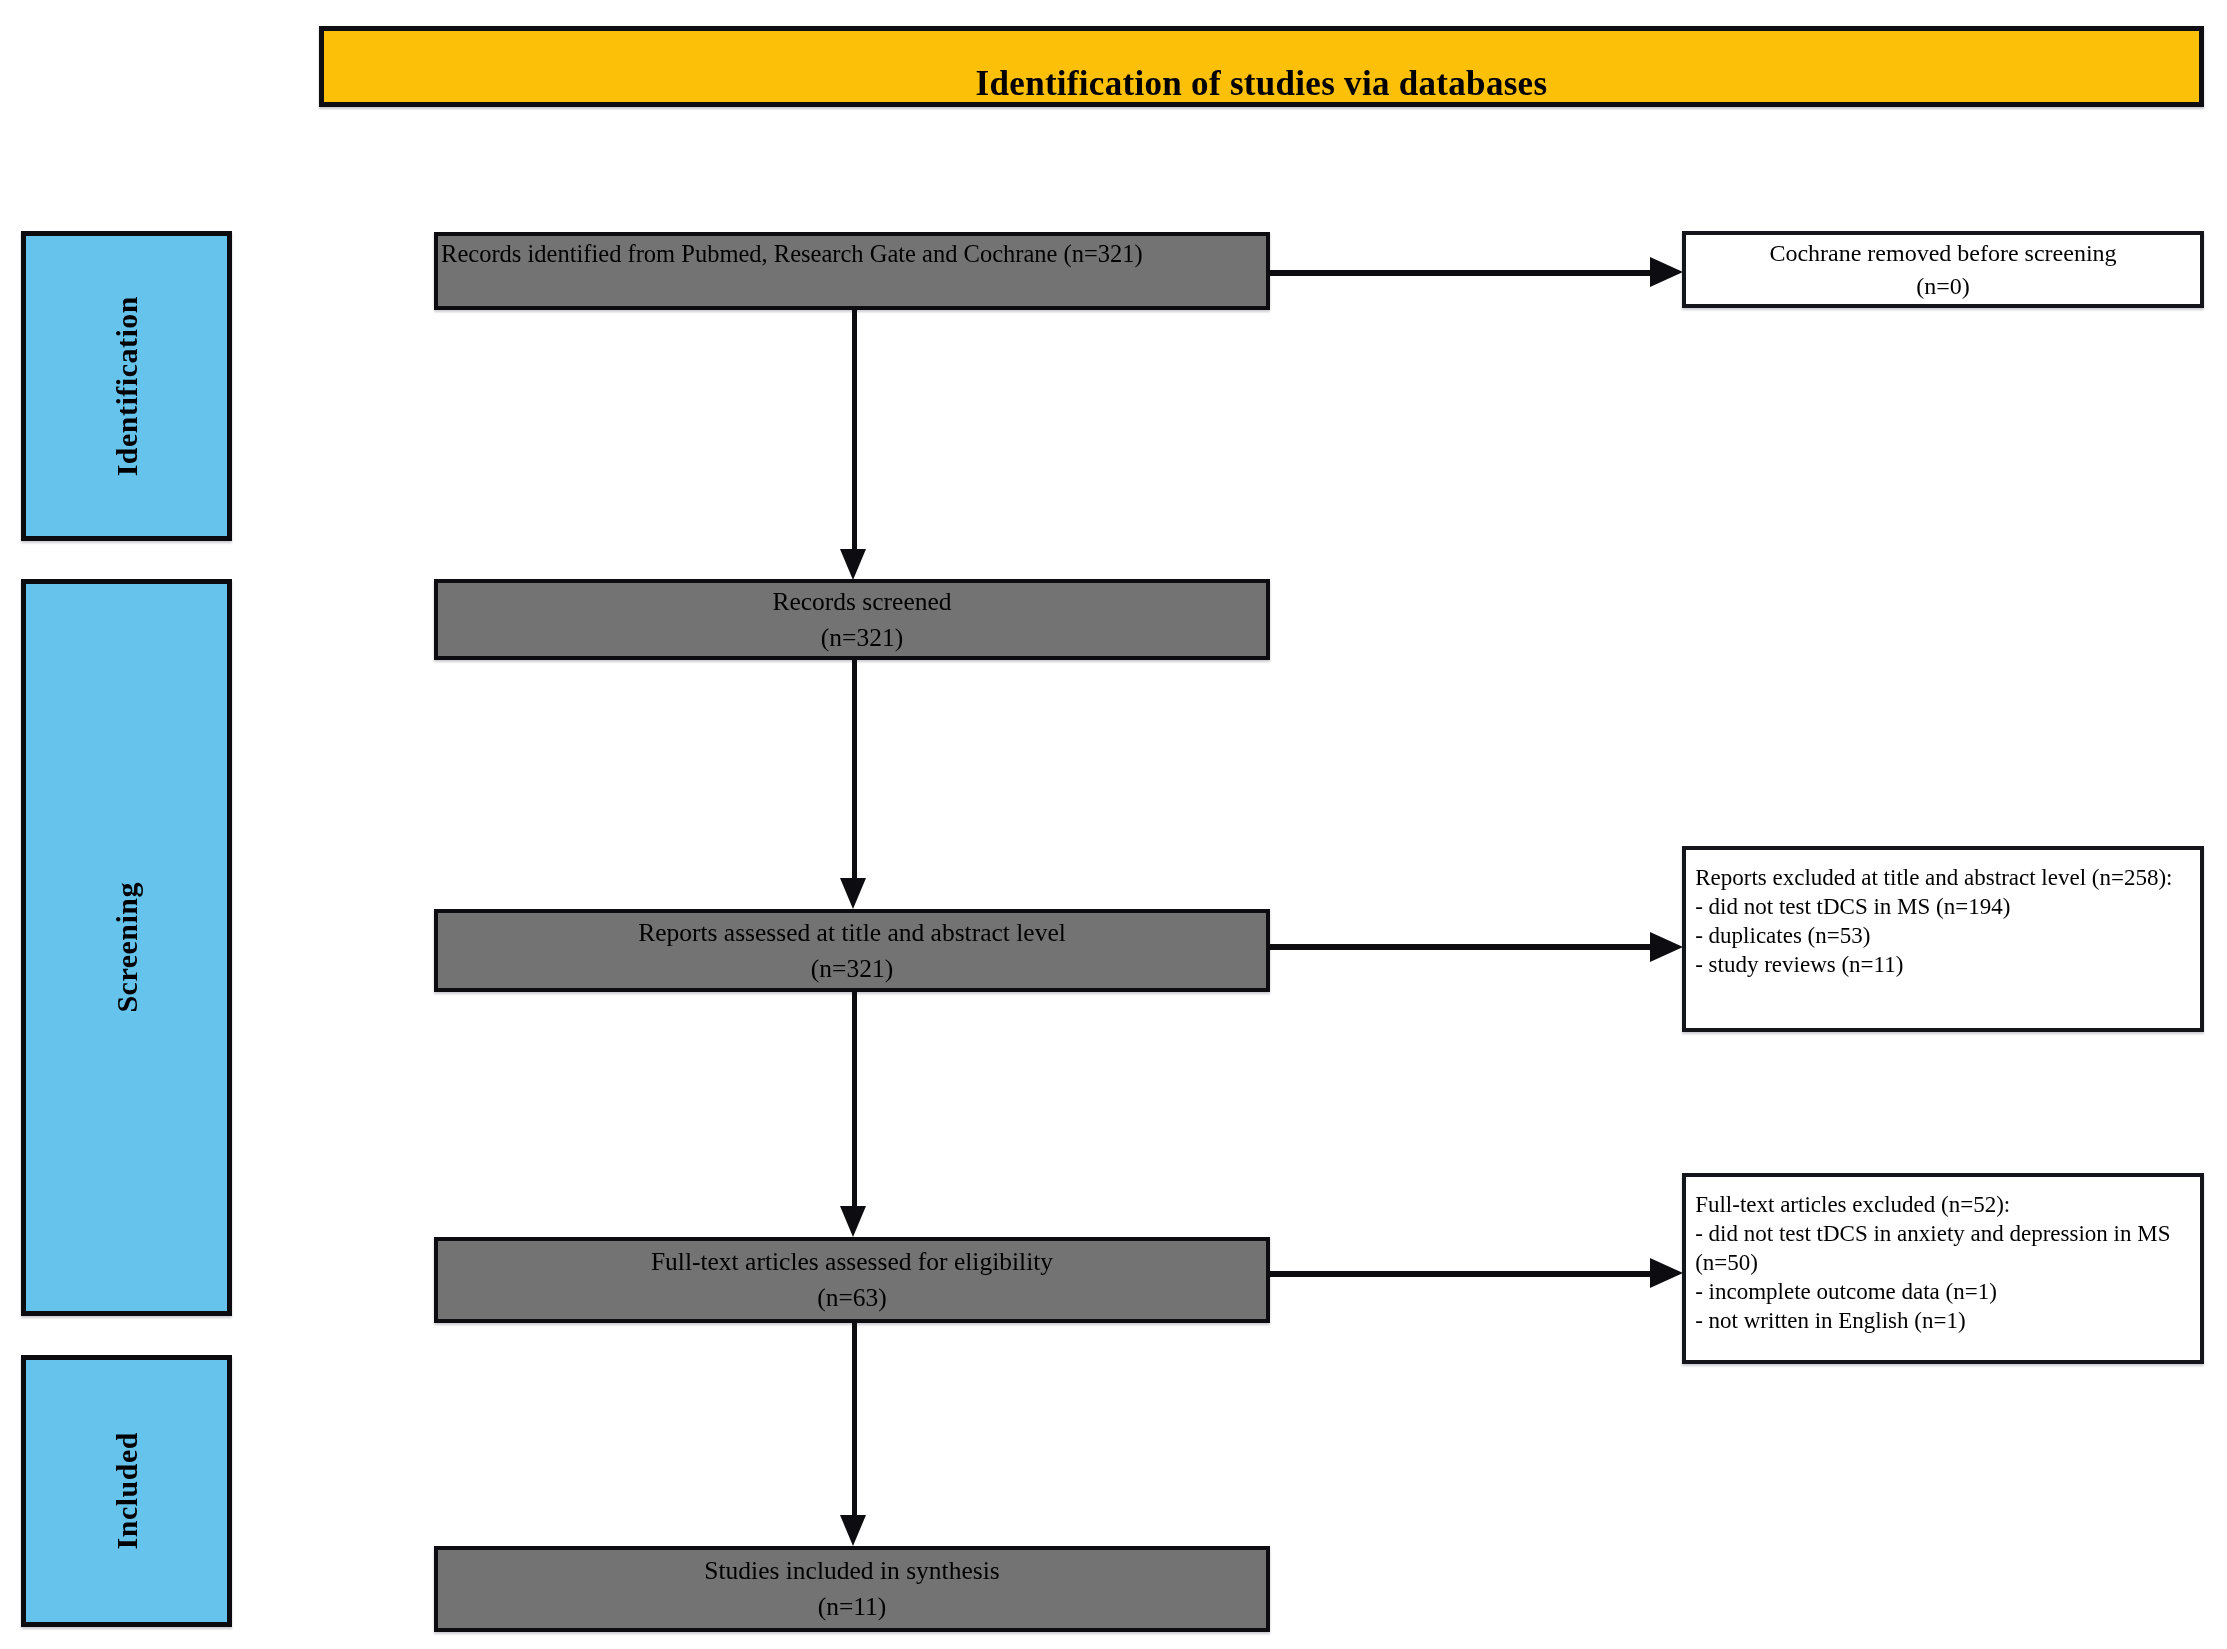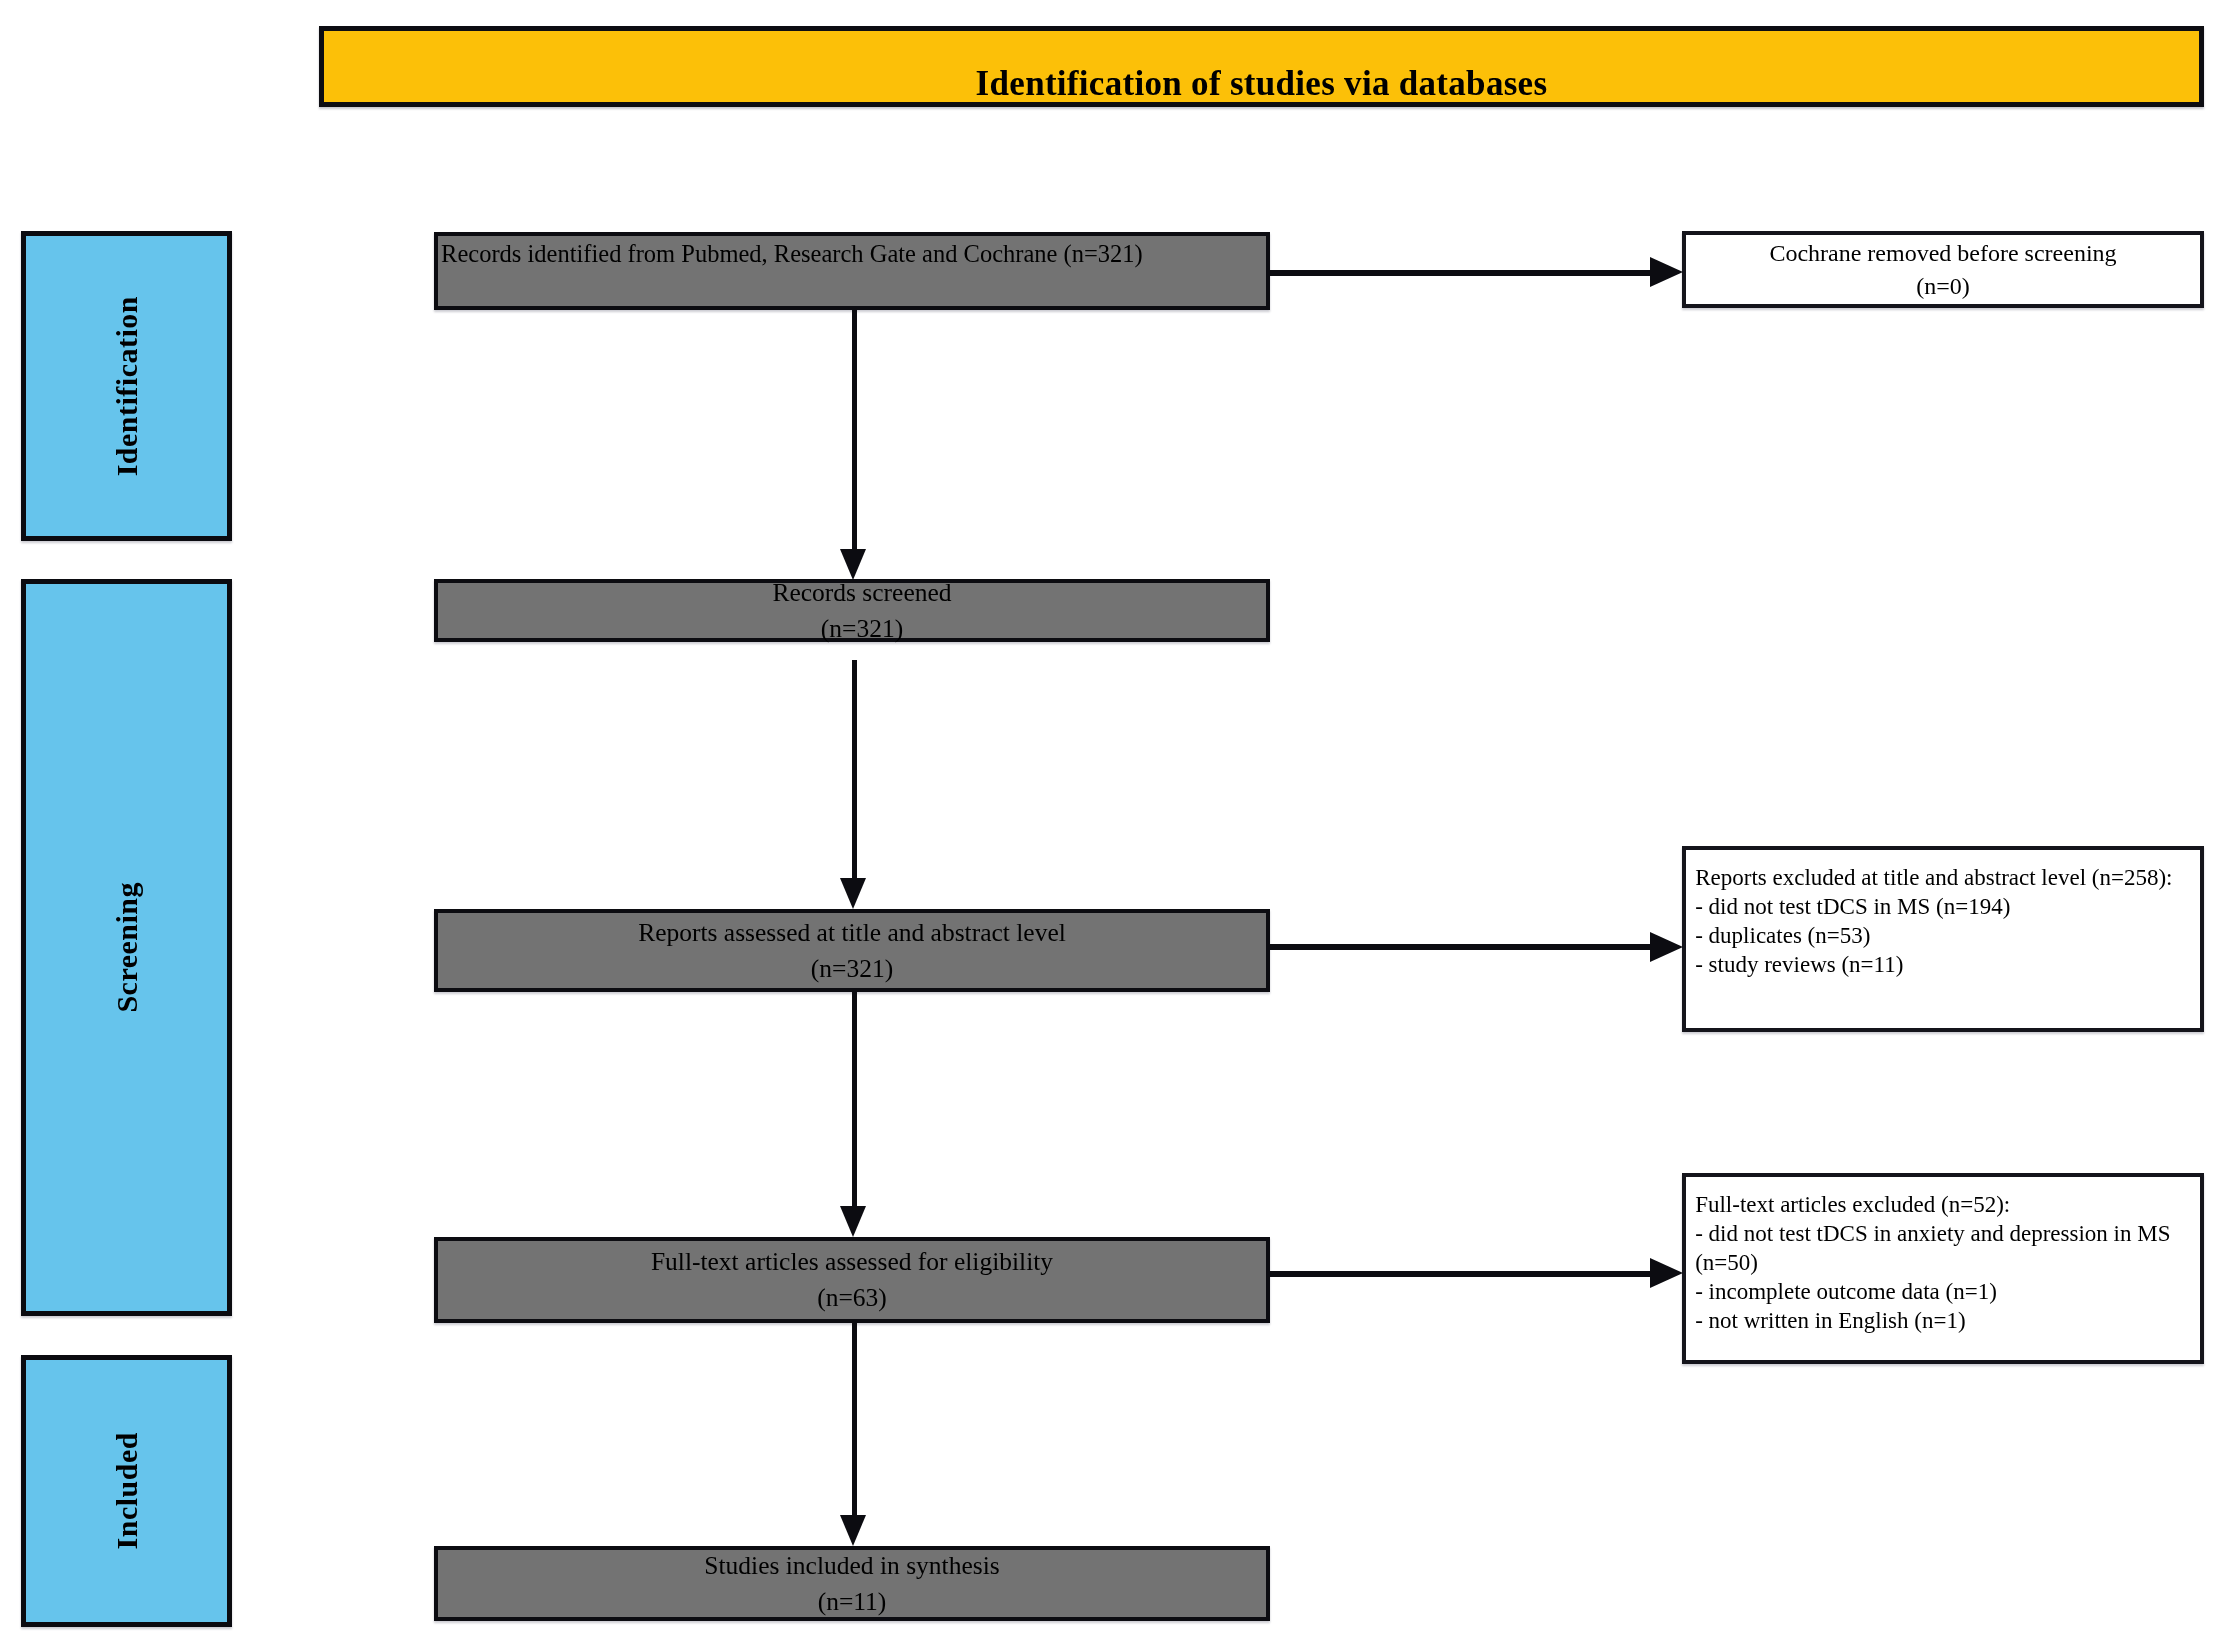--- a/index.html
+++ b/index.html
@@ -61,24 +61,24 @@
     align-items: center; justify-content: center;
     text-align: center;
     font-size: 25.5px; line-height: 36px;
   }
   .box-identified {
     top: 232px; height: 78px;
     font-size: 24.5px; line-height: 32px;
     padding: 2px 3.1px;
     text-align: left;
   }
-  .box-screened  { top: 579px; height: 63px; padding-left: 20px; }
+  .box-screened  { top: 579px; height: 81px; padding-left: 20px; }
   .box-assessed  { top: 909px; height: 83px; }
   .box-fulltext  { top: 1237px; height: 86px; }
-  .box-synthesis { top: 1546px; height: 75px; }
+  .box-synthesis { top: 1546px; height: 86px; }
 
   
   .sidebox {
     position: absolute;
     left: 1682px; width: 522px;
     background: #ffffff;
     border: 4.1px solid #14141b;
     box-shadow: 0 2px 2px rgba(130,130,145,0.4);
   }
   .box-removed {

